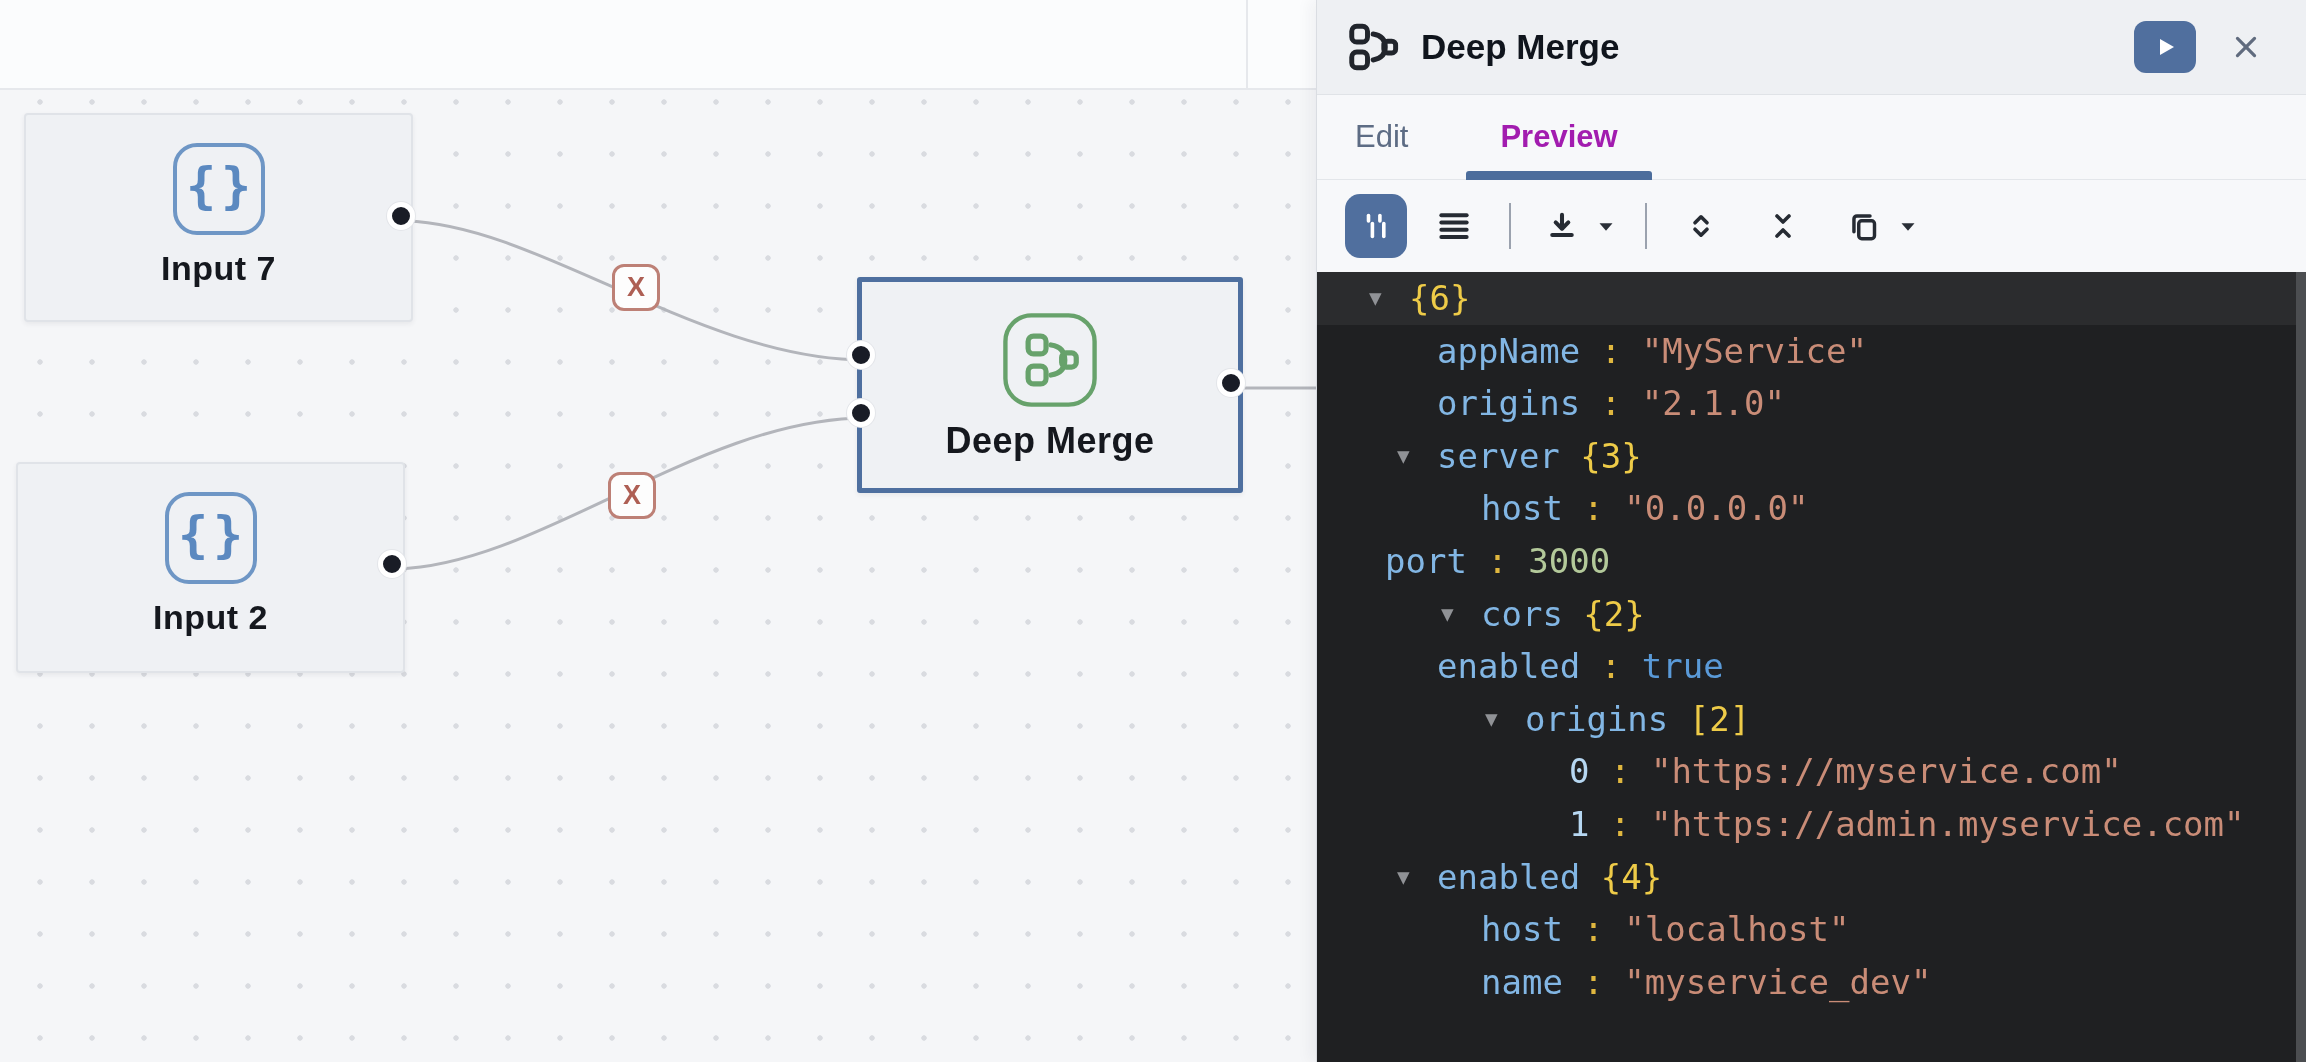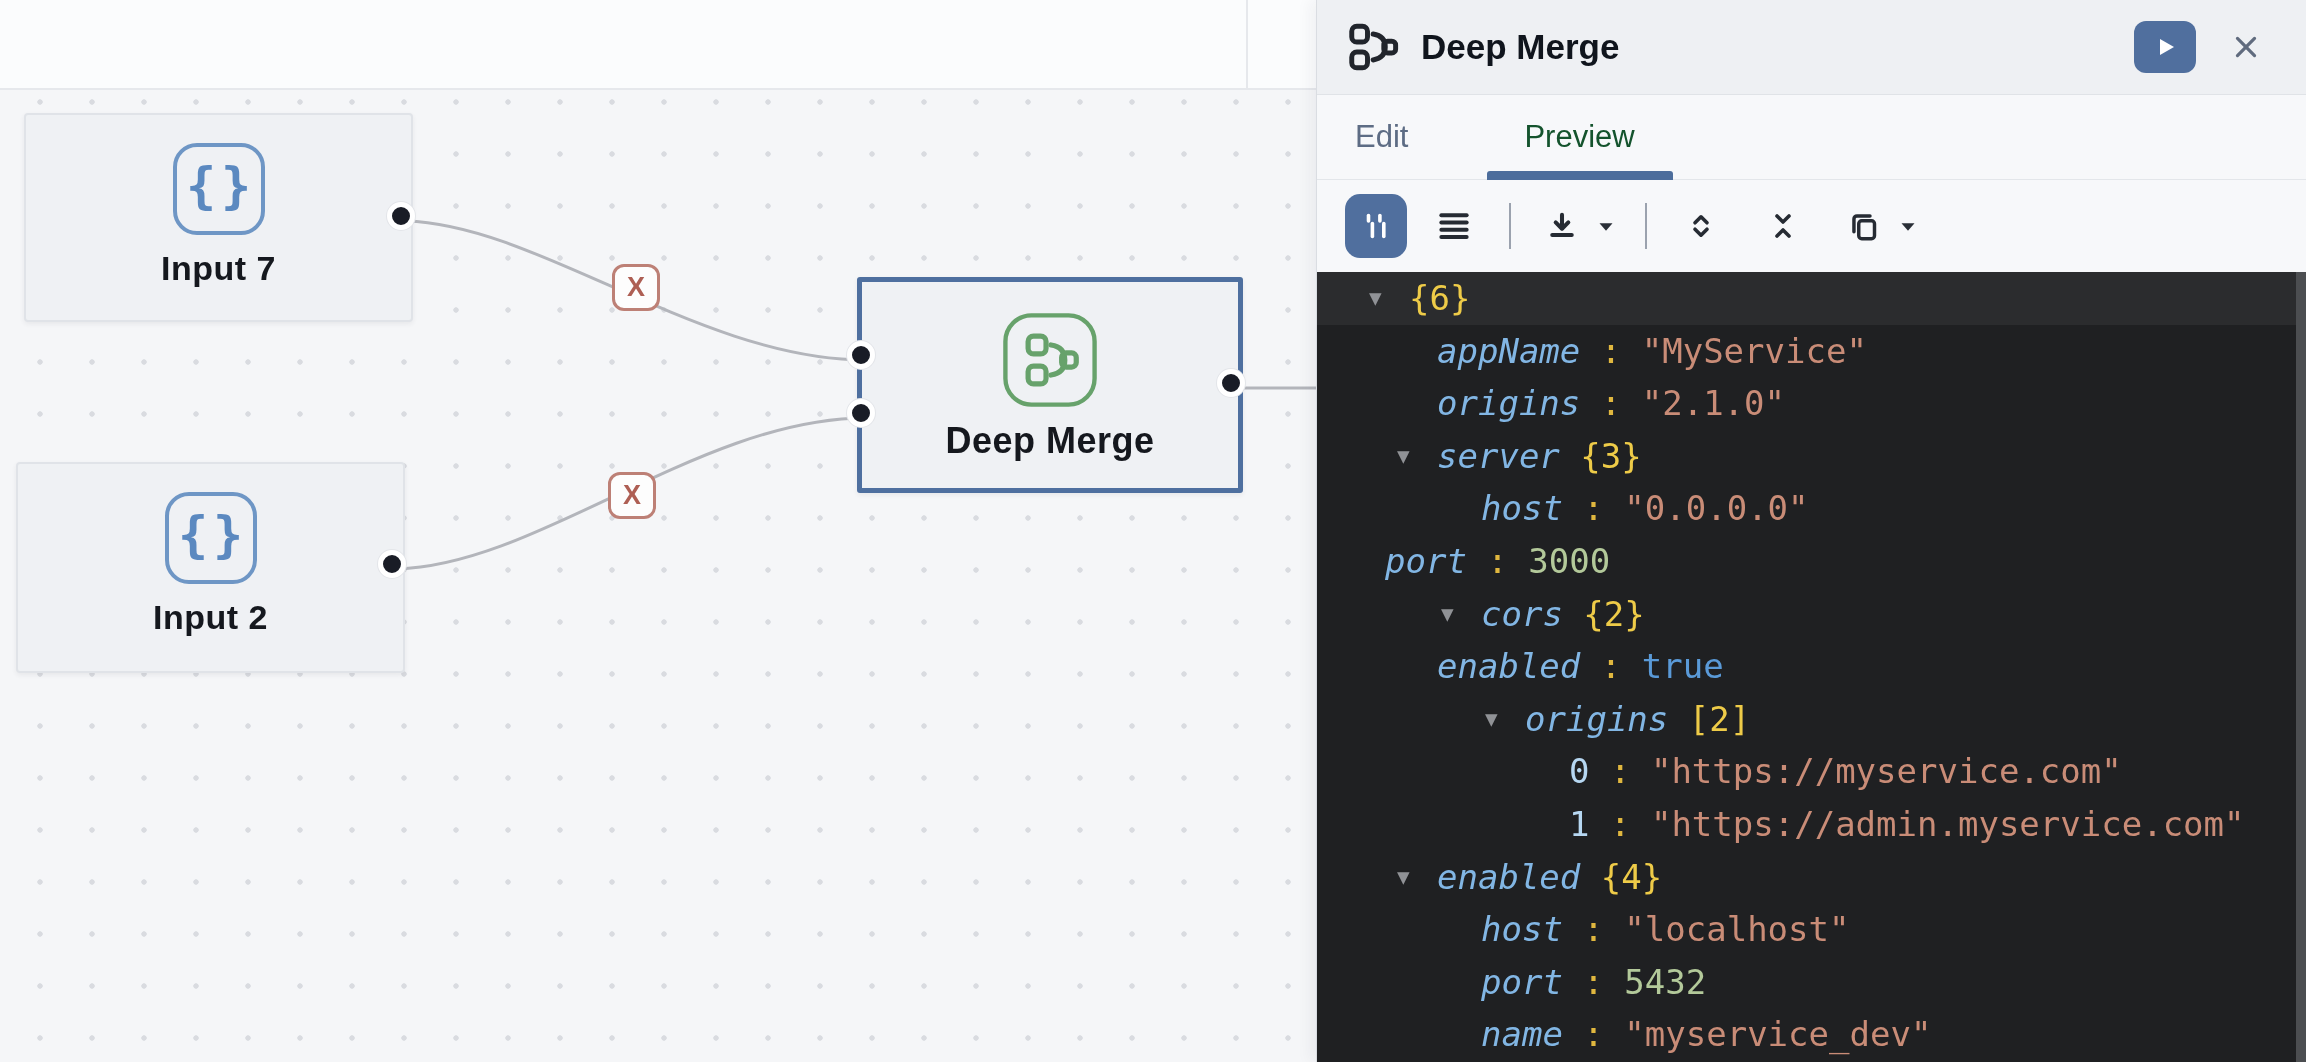--- a/index.html
+++ b/index.html
@@ -43,38 +43,38 @@
     border-bottom:1px solid #e0e3e7; display:flex; align-items:center; padding:0 44px 0 28px; }
   .panel-title { font-size:35px; font-weight:700; color:#10151d; margin-left:22px; margin-right:auto; }
   .run-btn { width:62px; height:52px; background:#506f9e; border:none; border-radius:12px;
     display:flex; align-items:center; justify-content:center; cursor:pointer; }
   .close-btn { background:none; border:none; margin-left:34px; display:flex; cursor:pointer; }
 
   .tabs { position:absolute; left:0; top:95px; width:100%; height:85px; background:#f7f8fa;
     border-bottom:1px solid #e3e6ea; display:flex; align-items:center; padding-left:38px; }
   .tab { position:relative; height:100%; display:flex; align-items:center; font-size:31px;
     color:#5d6c84; margin-right:92px; cursor:pointer; }
-  .tab.active { color:#14532d; font-weight:400;margin-left:24px; }
+  .tab.active { color:#a21caf; font-weight:700; }
   .tab.active .tab-underline { position:absolute; left:50%; transform:translateX(-50%);
     bottom:-1px; width:186px; height:9px; background:#4c6d9c; border-radius:3px 3px 0 0; }
 
   .toolbar { position:absolute; left:0; top:180px; width:100%; height:92px; background:#f7f8fa;
     display:flex; align-items:center; padding-left:28px; }
   .tb-btn { background:none; border:none; display:flex; align-items:center; justify-content:center; cursor:pointer; }
   .tb-btn.primary { width:62px; height:64px; background:#506f9e; border-radius:15px; }
   .tb-divider { width:2px; height:46px; background:#7c8694; opacity:.75; }
   .tb-caret { margin-left:12px; }
 
   .json-view { position:absolute; left:0; top:272px; width:100%; height:790px; background:#1f2022; overflow:hidden; }
   .json-scrollbar { position:absolute; right:0; top:272px; width:10px; height:790px; background:#4c4e51; }
   .jrow { position:relative; height:52.6px; line-height:52.6px; white-space:pre;
     font-family:"DejaVu Sans Mono", monospace; font-size:34px; cursor:pointer; }
   .jrow.selected { background:#2b2c2e; }
   .jarrow { position:absolute; top:0; font-size:21px; color:var(--json_arrow); cursor:pointer; }
-  .jkey { color:var(--json_key);font-style:italic; }
+  .jkey { color:var(--json_key); }
   .jindex { color:var(--json_index); }
   .jcolon { color:var(--json_punct); }
   .jstring { color:var(--json_string); }
   .jnumber { color:var(--json_number); }
   .jboolean { color:var(--json_boolean); }
   .jbadge { color:var(--json_count); } 
 </style>
 </head>
 <body>
 
@@ -231,18 +231,17 @@
         <div class="jrow" style="padding-left: 120px;"><span class="jarrow" style="left: 80px;">▼</span><span class="jkey">server</span><span class="jbadge"> {3}</span></div>
         <div class="jrow" style="padding-left: 164px;"><span class="jkey">host</span><span class="jcolon"> : </span><span class="jstring">"0.0.0.0"</span></div>
         <div class="jrow" style="padding-left: 68px;"><span class="jkey">port</span><span class="jcolon"> : </span><span class="jnumber">3000</span></div>
         <div class="jrow" style="padding-left: 164px;"><span class="jarrow" style="left: 124px;">▼</span><span class="jkey">cors</span><span class="jbadge"> {2}</span></div>
         <div class="jrow" style="padding-left: 120px;"><span class="jkey">enabled</span><span class="jcolon"> : </span><span class="jboolean">true</span></div>
         <div class="jrow" style="padding-left: 208px;"><span class="jarrow" style="left: 168px;">▼</span><span class="jkey">origins</span><span class="jbadge"> [2]</span></div>
         <div class="jrow" style="padding-left: 252px;"><span class="jindex">0</span><span class="jcolon"> : </span><span class="jstring">"https://myservice.com"</span></div>
         <div class="jrow" style="padding-left: 252px;"><span class="jindex">1</span><span class="jcolon"> : </span><span class="jstring">"https://admin.myservice.com"</span></div>
         <div class="jrow" style="padding-left: 120px;"><span class="jarrow" style="left: 80px;">▼</span><span class="jkey">enabled</span><span class="jbadge"> {4}</span></div>
         <div class="jrow" style="padding-left: 164px;"><span class="jkey">host</span><span class="jcolon"> : </span><span class="jstring">"localhost"</span></div>
-        <div class="jrow" style="padding-left: 164px;"><span class="jkey">port</span><span class="jcolon"> : </span><span class="jnumber">5432</span></div>
         <div class="jrow" style="padding-left: 164px;"><span class="jkey">name</span><span class="jcolon"> : </span><span class="jstring">"myservice_dev"</span></div>
       </div>
     <div class="json-scrollbar"></div>
   </aside>
 </div>
 
 </body></html>

